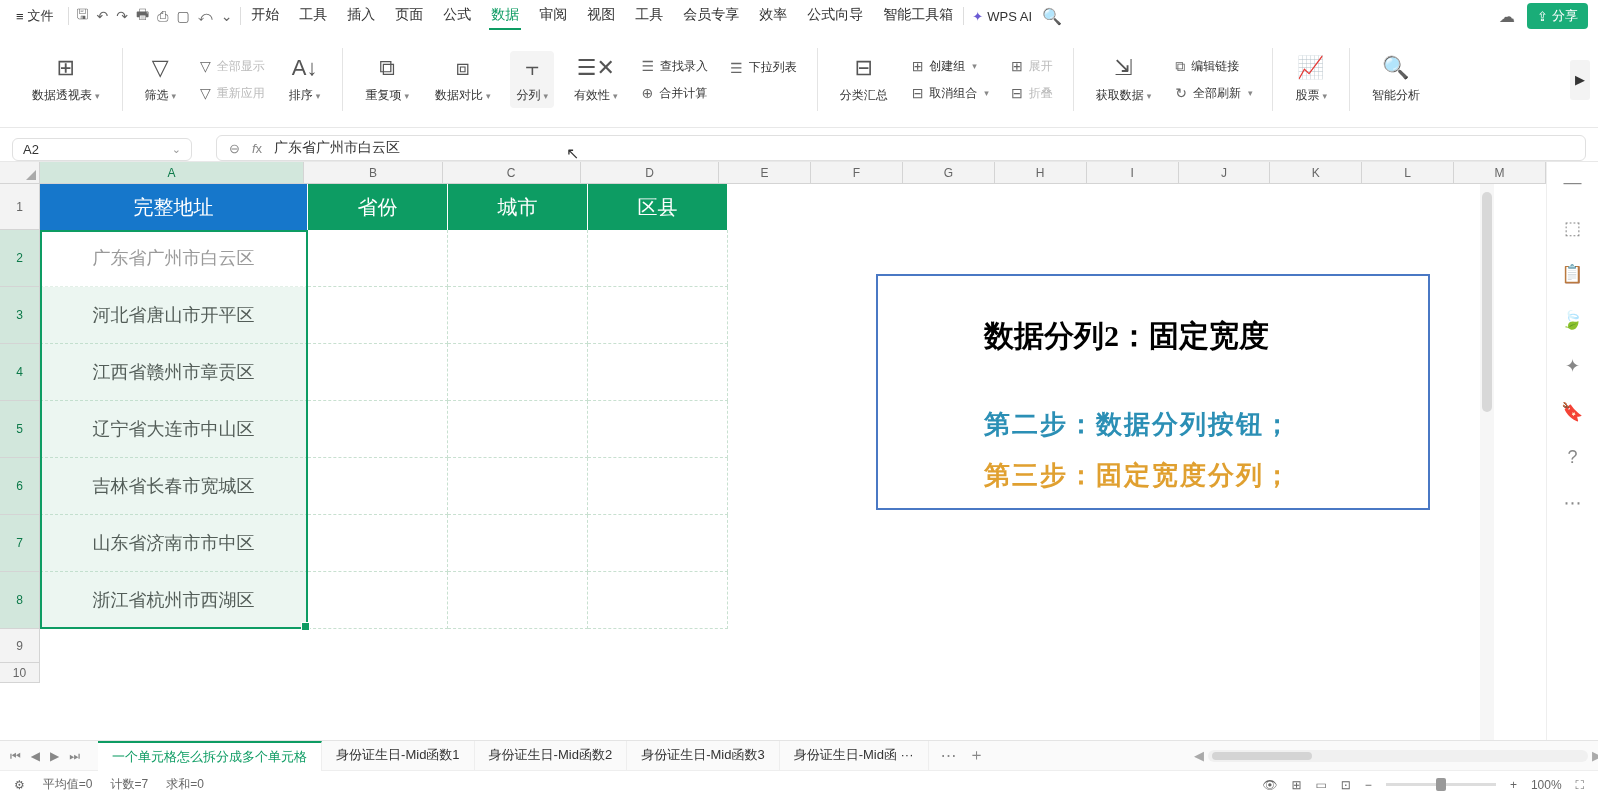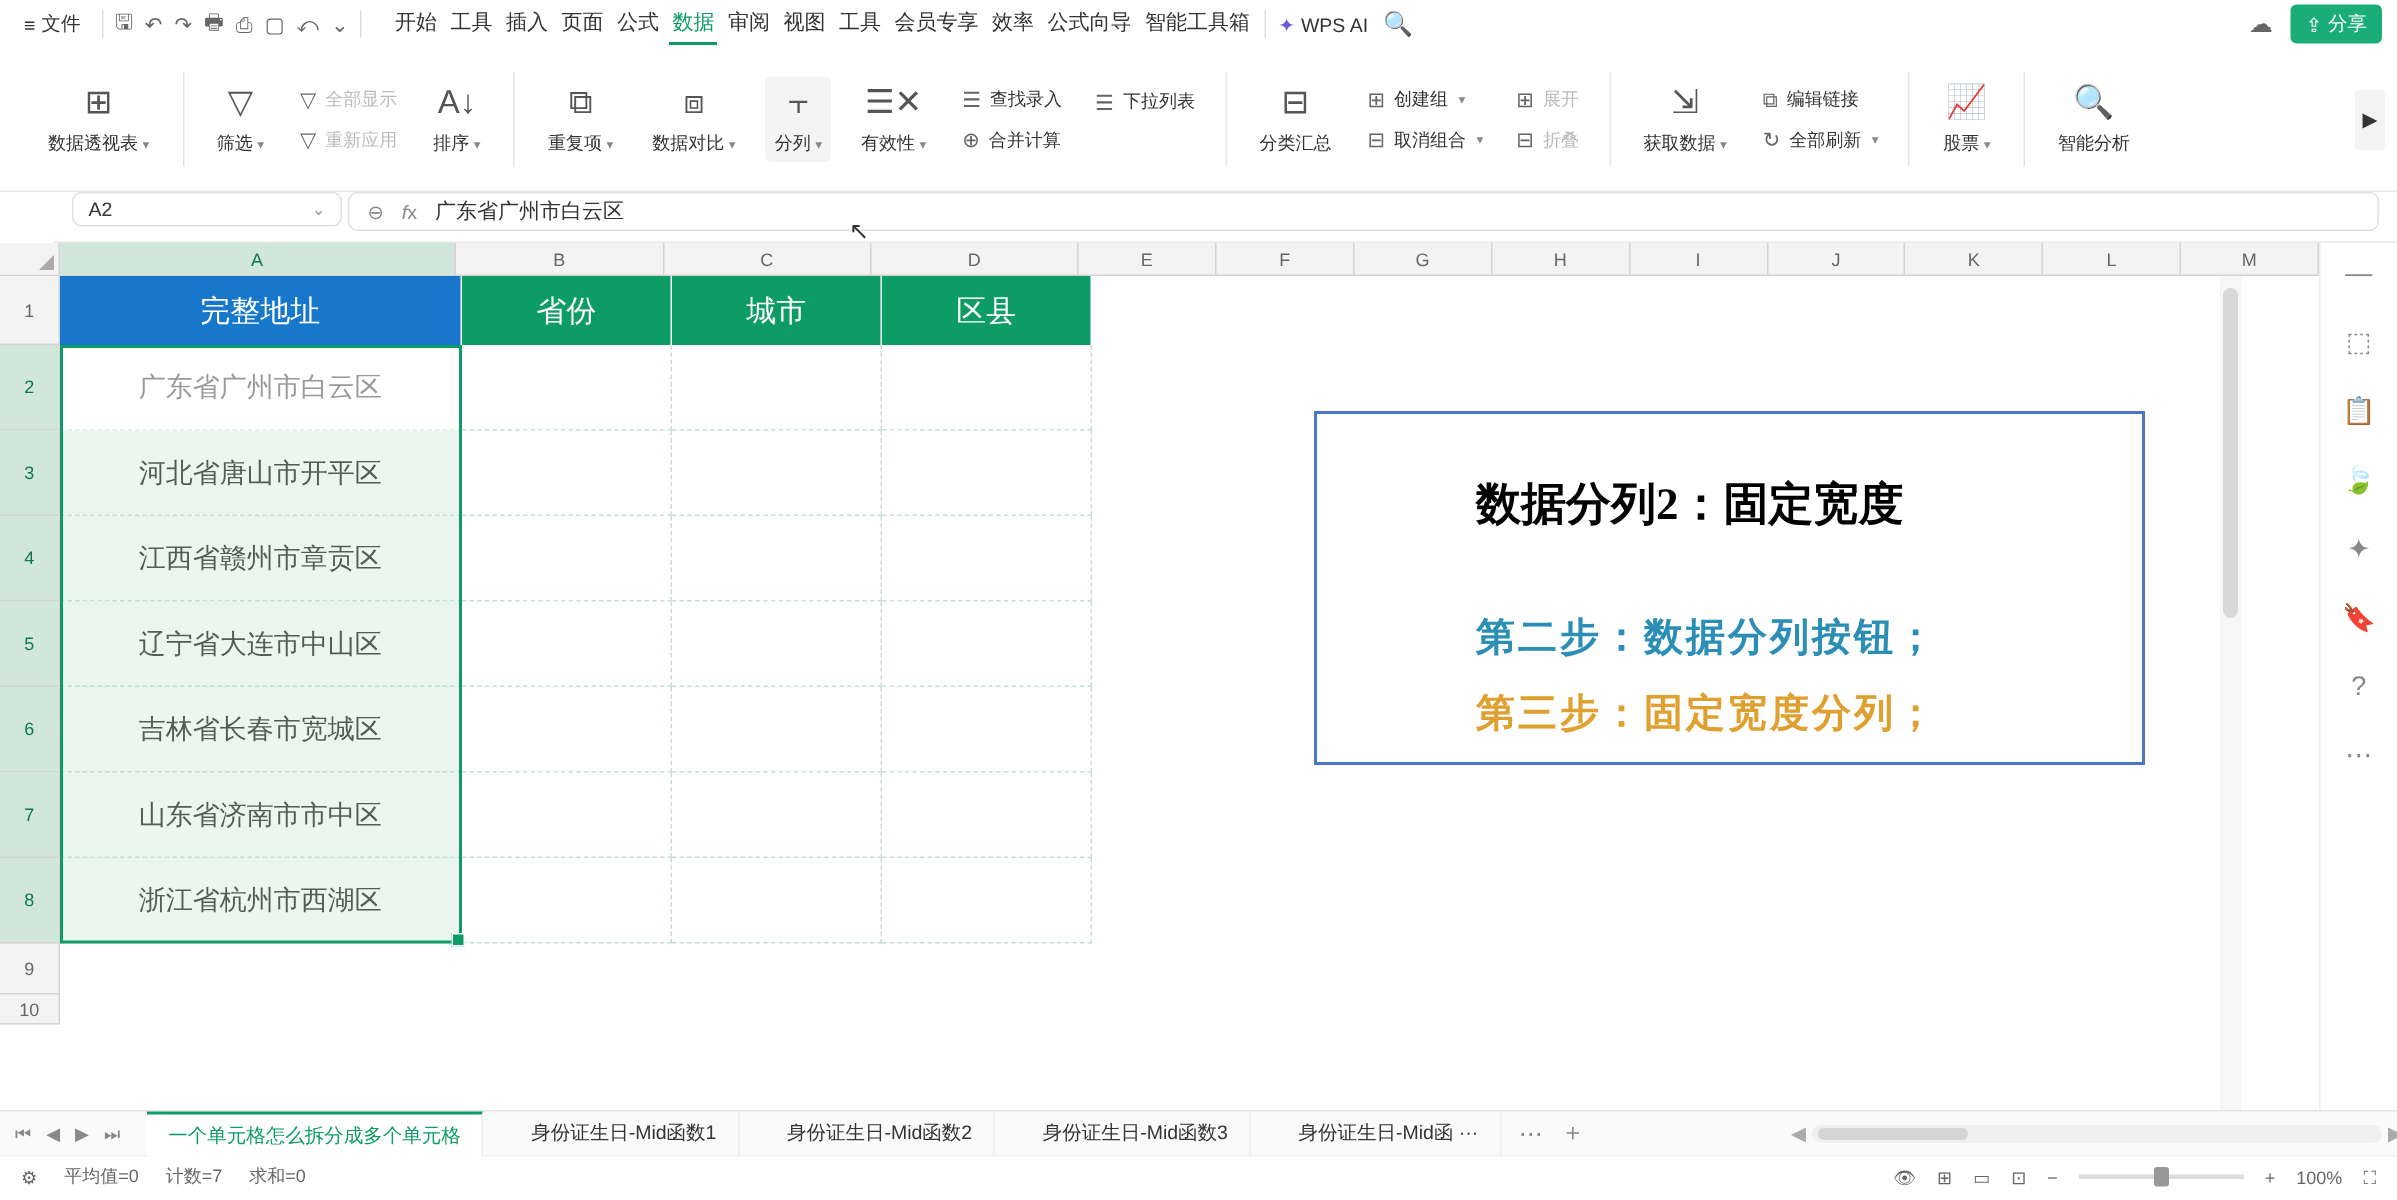--- a/index.html
+++ b/index.html
@@ -4,21 +4,21 @@
 <style>
 * { margin: 0; padding: 0; box-sizing: border-box; font-family: "Microsoft YaHei", sans-serif; }
 body { background: #fff; font-size: 13px; color: #333; overflow: hidden; width: 1598px; height: 800px; }
 
 
 .menubar { display: flex; align-items: center; height: 32px; padding: 0 10px; background: #fff; gap: 2px; }
 .menubar .file-btn { display: flex; align-items: center; gap: 4px; padding: 2px 6px; cursor: pointer; }
 .menubar .sep { width: 1px; height: 18px; background: #ddd; margin: 0 6px; }
 .menubar .qat { display: flex; gap: 8px; align-items: center; }
 .menubar .qat-icon { color: #666; cursor: pointer; font-size: 14px; }
-.menubar .tabs { display: flex; gap: 5px; margin-left: 12px; }
+.menubar .tabs { display: flex; gap: 16px; }
 .menubar .tab { padding: 4px 2px; cursor: pointer; color: #333; font-size: 14px; }
 .menubar .tab.active { color: #0d9c63; border-bottom: 2px solid #0d9c63; font-weight: 500; }
 .menubar .right { margin-left: auto; display: flex; align-items: center; gap: 12px; }
 .menubar .wps-ai { display: flex; align-items: center; gap: 4px; font-size: 13px; }
 .menubar .share-btn { background: #1aad78; color: #fff; padding: 4px 10px; border-radius: 4px; display: flex; align-items: center; gap: 4px; cursor: pointer; font-size: 13px; }
 
 
 .ribbon { display: flex; align-items: stretch; padding: 8px 14px; background: #fff; border-bottom: 1px solid #e8e8e8; gap: 0; height: 96px; position: relative; }
 .ribbon-group { display: flex; align-items: center; gap: 14px; padding: 0 12px; }
 .ribbon-sep { width: 1px; background: #e4e4e4; margin: 8px 4px; }
@@ -27,21 +27,21 @@
 .ribbon-btn .label { font-size: 12px; color: #333; white-space: nowrap; display: flex; align-items: center; gap: 2px; }
 .ribbon-small { display: flex; flex-direction: column; gap: 6px; }
 .ribbon-small-item { display: flex; align-items: center; gap: 6px; cursor: pointer; font-size: 12px; padding: 2px 4px; white-space: nowrap; }
 .ribbon-small-item.disabled { color: #bbb; }
 .ribbon-small-item .si { font-size: 14px; color: #666; }
 .ribbon-expand { position: absolute; right: 8px; top: 50%; transform: translateY(-50%); background: #f3f3f3; width: 20px; height: 40px; display: flex; align-items: center; justify-content: center; cursor: pointer; border-radius: 3px; }
 .drop-caret { font-size: 9px; color: #888; margin-left: 1px; }
 .cursor-pointer { position: absolute; left: 566px; top: 112px; font-size: 16px; pointer-events: none; z-index: 100; }
 
 
-.formula-row { display: flex; align-items: flex-start; height: 34px; padding: 0 12px; gap: 4px; border-bottom: 1px solid #e8e8e8; margin-left: 36px; }
+.formula-row { display: flex; align-items: flex-end; height: 34px; padding: 0 12px; gap: 24px; border-bottom: 1px solid #e8e8e8; }
 .namebox { width: 180px; display: flex; align-items: center; justify-content: space-between; background: #fff; border: 1px solid #e0e0e0; border-radius: 6px; padding: 3px 10px; font-size: 13px; }
 .namebox .nb-caret { color: #999; font-size: 11px; }
 .fx-area { flex: 1; display: flex; align-items: center; gap: 12px; background: #fff; border: 1px solid #e0e0e0; border-radius: 6px; padding: 3px 12px; }
 .fx-area .fx-icon { color: #888; font-size: 13px; cursor: pointer; }
 .fx-area .fx-val { color: #333; font-size: 14px; }
 
 
 .workspace { display: flex; height: 578px; position: relative; }
 .grid-wrap { flex: 1; position: relative; overflow: hidden; background: #fff; }
 .col-headers { display: flex; height: 22px; background: #f3f3f3; border-bottom: 1px solid #d4d4d4; }
@@ -82,21 +82,21 @@
 .side-panel { width: 52px; background: #fff; border-left: 1px solid #eee; display: flex; flex-direction: column; align-items: center; padding-top: 10px; gap: 24px; }
 .side-panel .sp-icon { color: #888; font-size: 18px; cursor: pointer; }
 
 .scroll-v { position: absolute; right: 52px; top: 22px; bottom: 0; width: 14px; background: #f6f6f6; }
 .scroll-v .thumb { position: absolute; top: 8px; left: 2px; width: 10px; height: 220px; background: #d8d8d8; border-radius: 5px; }
 
 
 .sheet-bar { display: flex; align-items: center; height: 30px; border-top: 1px solid #e4e4e4; background: #fafafa; padding: 0 10px; gap: 6px; }
 .sheet-nav { display: flex; gap: 10px; color: #888; }
 .sheet-nav span { cursor: pointer; font-size: 12px; }
-.sheet-tabs { display: flex; gap: 18px; margin-left: 12px; }
+.sheet-tabs { display: flex; gap: 0; margin-left: 12px; }
 .sheet-tab { padding: 5px 14px; font-size: 13px; cursor: pointer; border-right: 1px solid #eee; }
 .sheet-tab.active { color: #0d9c63; font-weight: 500; background: #fff; border-top: 2px solid #0d9c63; }
 .sheet-add { margin-left: 6px; color: #888; cursor: pointer; font-size: 16px; }
 .hscroll { margin-left: auto; width: 380px; height: 12px; background: #f0f0f0; border-radius: 6px; position: relative; }
 .hscroll .hthumb { position: absolute; left: 4px; top: 2px; width: 100px; height: 8px; background: #d4d4d4; border-radius: 4px; }
 
 
 .status-bar { display: flex; align-items: center; height: 28px; padding: 0 14px; gap: 18px; font-size: 12px; color: #666; background: #fff; border-top: 1px solid #eee; }
 .status-bar .sb-right { margin-left: auto; display: flex; align-items: center; gap: 14px; }
 .zoom-slider { width: 110px; height: 3px; background: #ddd; position: relative; }

